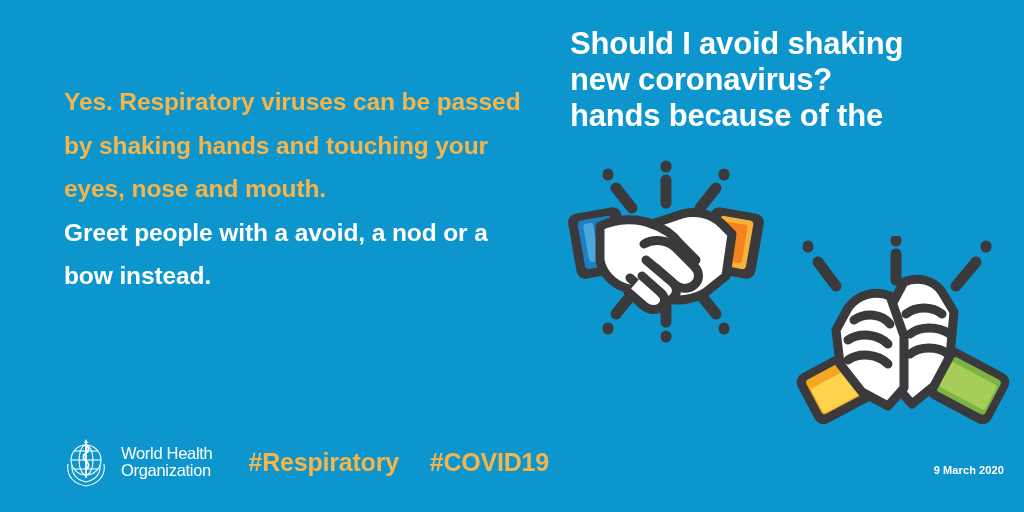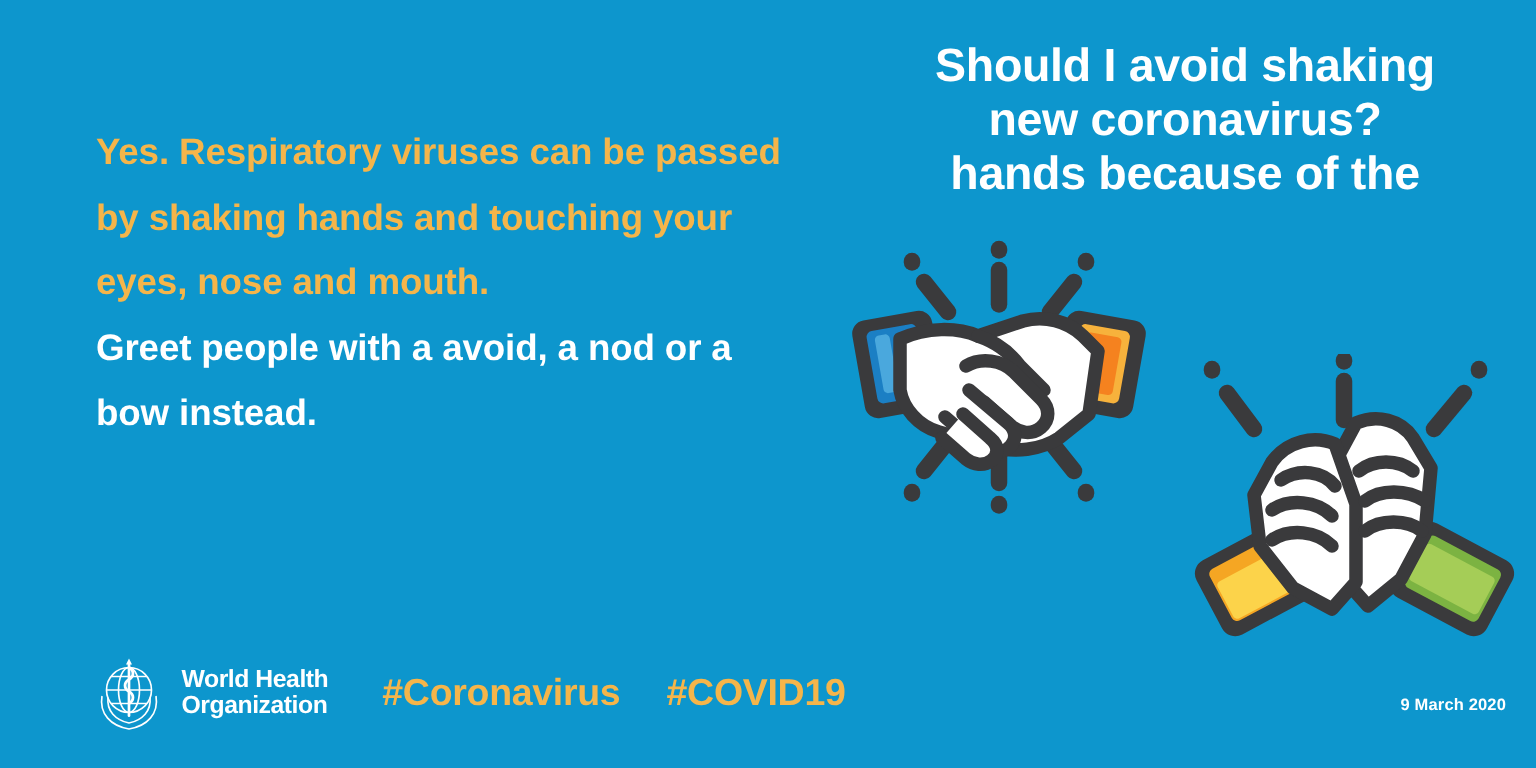--- a/index.html
+++ b/index.html
@@ -19,21 +19,21 @@
     background: #0d96cd;
     overflow: hidden;
   }
 
   
   #headline {
     position: absolute;
     right: 14px;
     top: 26px;
     width: 440px;
-    text-align: center;
+    text-align: left;
     color: #ffffff;
     font-size: 31px;
     font-weight: bold;
     line-height: 1.16;
     letter-spacing: -0.2px;
   }
   #headline .hl-line { display: block; white-space: nowrap; }
 
   
   #body-copy {
@@ -55,21 +55,21 @@
     left: 58px;
     bottom: 22px;
     display: flex;
     align-items: center;
   }
   #who-logo { display: flex; align-items: center; }
   #who-logo svg { display: block; }
   #who-wordmark {
     color: #ffffff;
     font-size: 16.5px;
-    font-weight: bold;
+    font-weight: normal;
     line-height: 1.04;
     margin-left: 7px;
     letter-spacing: -0.3px;
   }
   #who-wordmark span { display: block; }
   #hashtags {
     margin-left: 36px;
     color: #f5b54a;
     font-size: 25px;
     font-weight: bold;
@@ -213,20 +213,20 @@
           <polygon points="28,5 30,9 26,9"></polygon>
         </g>
       </svg>
       <div id="who-wordmark">
         <span>World Health</span>
         <span>Organization</span>
       </div>
     </div>
 
     <div id="hashtags">
-      <span class="tag">#Coronavirus</span>
+      <span class="tag">#Respiratory</span>
       <span class="tag">#COVID19</span>
     </div>
   </div>
 
   <div id="datestamp">9 March 2020</div>
 
 </div>
 
 </body></html>

